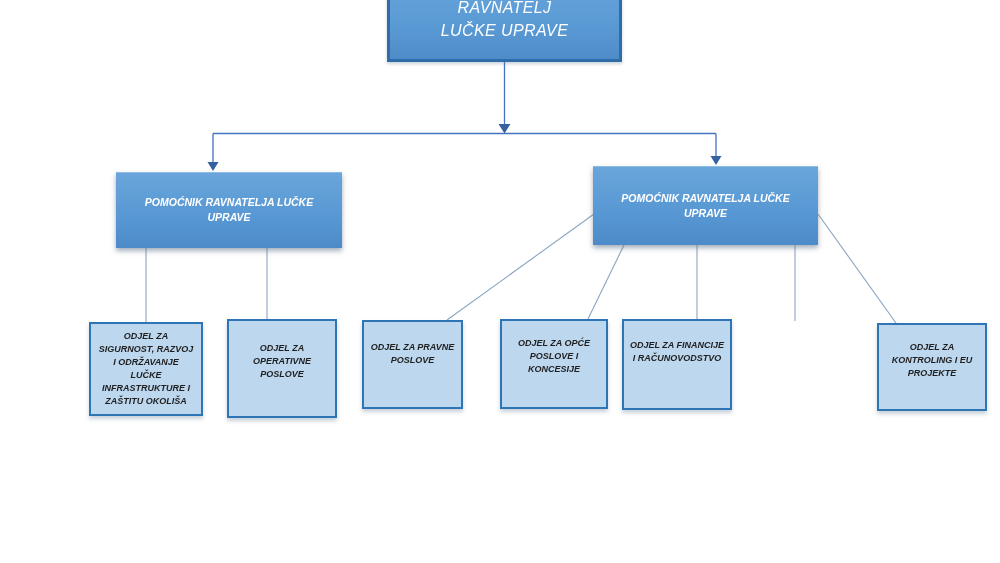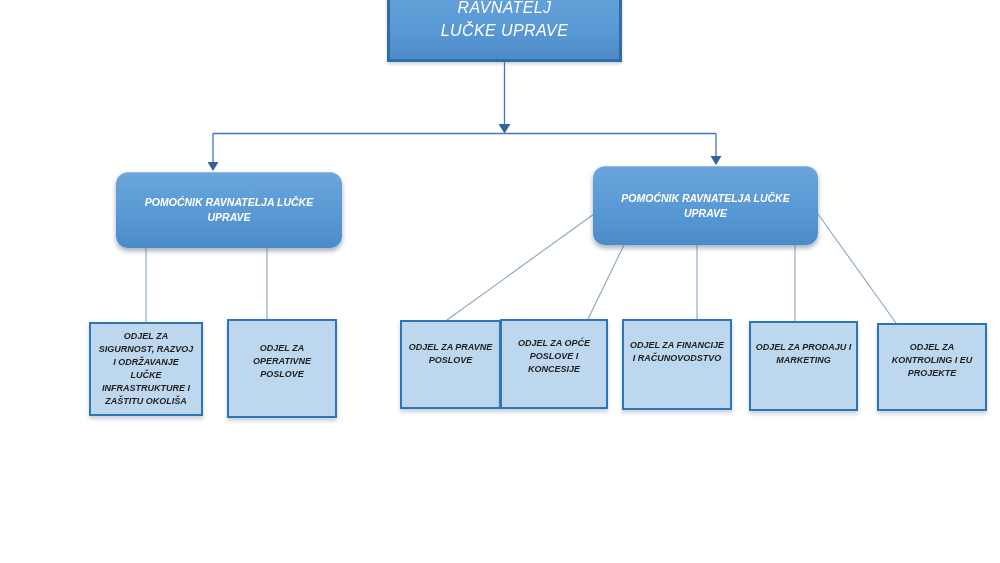--- a/index.html
+++ b/index.html
@@ -35,21 +35,21 @@
     border: 3px solid #2e6da8;
     box-shadow: 0 2px 3px rgba(110,130,150,0.35);
   }
   .root .node-label {
     color: #ffffff; font-size: 16px; line-height: 23px; letter-spacing: 0.4px;
   }
 
   
   .assistant {
     background: linear-gradient(180deg, #6aa6db 0%, #5797d3 60%, #4c8bc8 100%);
-    border-radius: 12px;
+    border-radius: 0;
     box-shadow: 0 3px 5px rgba(90,110,135,0.55), inset 0 1px 0 rgba(255,255,255,0.25);
     justify-content: center;
   }
   .assistant .node-label {
     color: #ffffff; font-weight: bold; font-size: 10.5px; line-height: 15px;
     padding: 0 14px;
   }
   .a-left  { left: 116px; top: 172px; width: 226px; height: 76px; }
   .a-right { left: 593px; top: 166px; width: 225px; height: 79px; }
 
@@ -58,21 +58,21 @@
     background: #bdd7ee;
     border: 2px solid #2e75b6;
     box-shadow: 0 3px 4px rgba(120,140,160,0.4);
   }
   .dept .node-label {
     color: #1f1f1f; font-weight: bold; font-size: 9px; line-height: 13px;
     padding: 0 3px;
   }
   .d1 { left: 89px;  top: 322px; width: 114px; height: 94px; }
   .d2 { left: 227px; top: 319px; width: 110px; height: 99px; padding-bottom: 14px; }
-  .d3 { left: 400px; top: 320px; width: 101px; height: 89px; padding-bottom: 22px; }
+  .d3 { left: 362px; top: 320px; width: 101px; height: 89px; padding-bottom: 22px; }
   .d4 { left: 500px; top: 319px; width: 108px; height: 90px; padding-bottom: 16px; }
   .d5 { left: 622px; top: 319px; width: 110px; height: 91px; padding-bottom: 26px; }
   .d6 { left: 749px; top: 321px; width: 109px; height: 90px; padding-bottom: 24px; }
   .d7 { left: 877px; top: 323px; width: 110px; height: 88px; padding-bottom: 14px; }
 </style>
 </head>
 <body>
 
 <div class="stage">
 
@@ -137,23 +137,19 @@
   </div>
   <div class="node dept d5">
     <span class="node-label">ODJEL ZA FINANCIJE
 I RAČUNOVODSTVO</span>
   </div>
   <div class="node dept d4">
     <span class="node-label">ODJEL ZA OPĆE
 POSLOVE I
 KONCESIJE</span>
   </div>
-  <div class="node dept d6">
-    <span class="node-label">ODJEL ZA PRODAJU I
-MARKETING</span>
-  </div>
   <div class="node dept d7">
     <span class="node-label">ODJEL ZA
 KONTROLING I EU
 PROJEKTE</span>
   </div>
 
 </div>
 
 </body></html>

